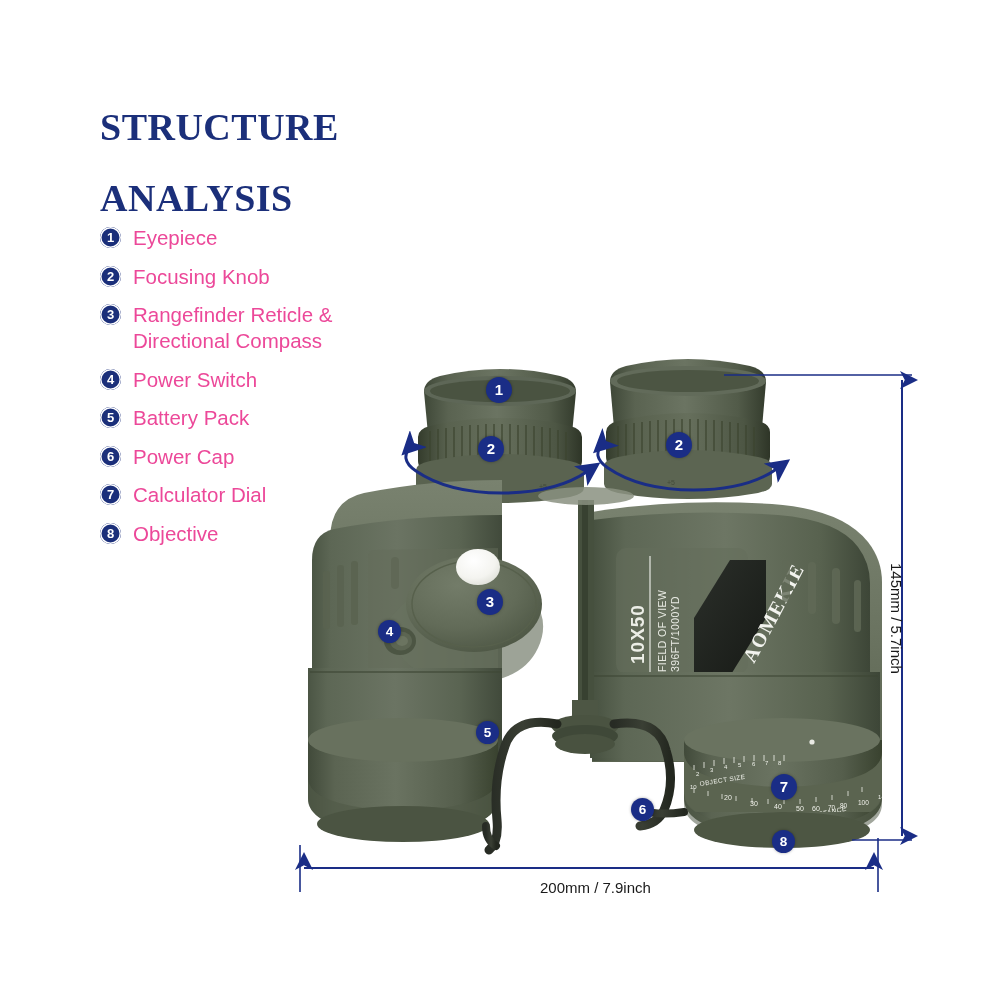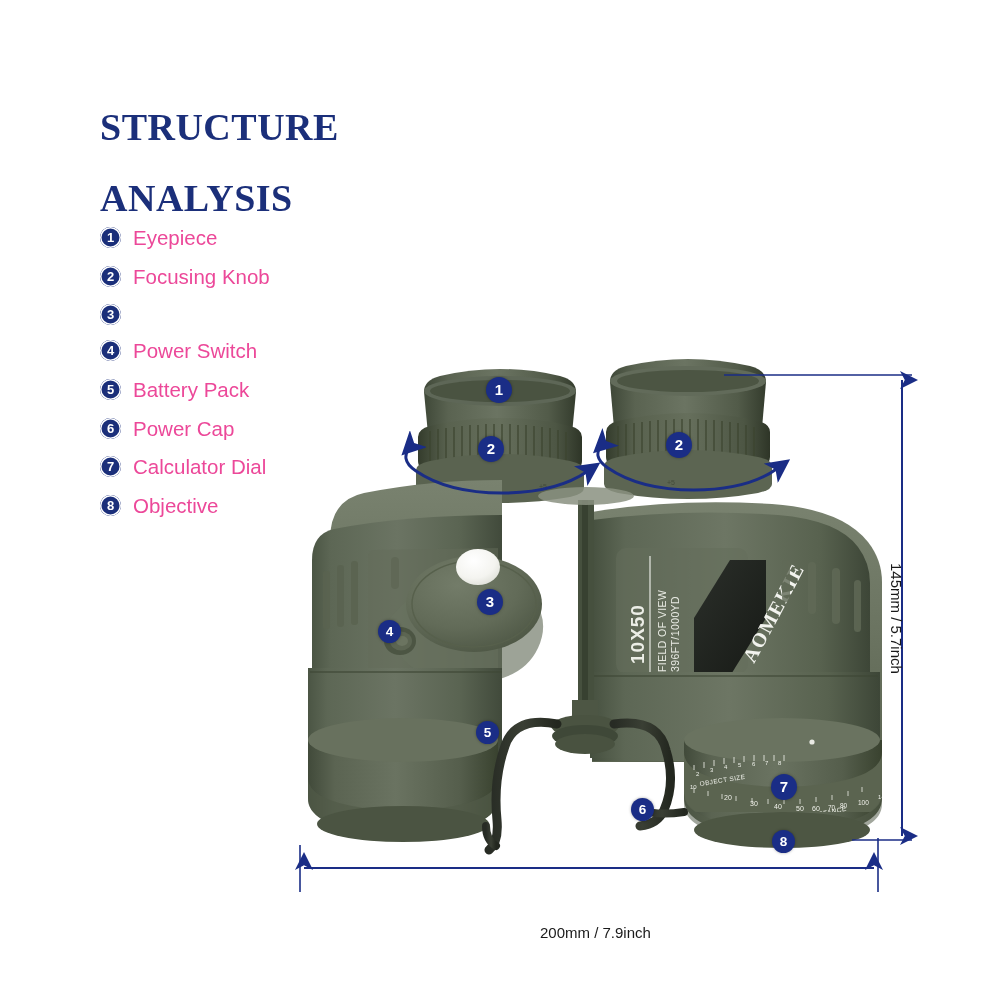--- a/index.html
+++ b/index.html
@@ -58,21 +58,21 @@
 
   
   .dim-label{
     position:absolute;color:#1a1a1a;font-size:15px;
     font-family:"Liberation Sans", sans-serif;white-space:nowrap;
   }
   .dim-v{
     left:893px;top:563px;
     transform:rotate(90deg);transform-origin:left top;
   }
-  .dim-h{left:528px;top:879px;margin-top:45px;}
+  .dim-h{left:528px;top:879px;}
 </style>
 </head>
 <body>
 
 <div id="stage">
 
   <div class="title">
     <span>STRUCTURE</span>
     <span class="l2">ANALYSIS</span>
   </div>
@@ -85,20 +85,22 @@
     </div>
 
     <div class="legend-item">
       <span class="badge">2</span>
       <span class="legend-label">Focusing Knob</span>
     </div>
 
     <div class="legend-item tall">
       <span class="badge">3</span>
       <span class="legend-label">
+        <span class="ln">Rangefinder Reticle &amp;</span>
+        <span class="ln">Directional Compass</span>
       </span>
     </div>
 
     <div class="legend-item">
       <span class="badge">4</span>
       <span class="legend-label">Power Switch</span>
     </div>
 
     <div class="legend-item">
       <span class="badge">5</span>

